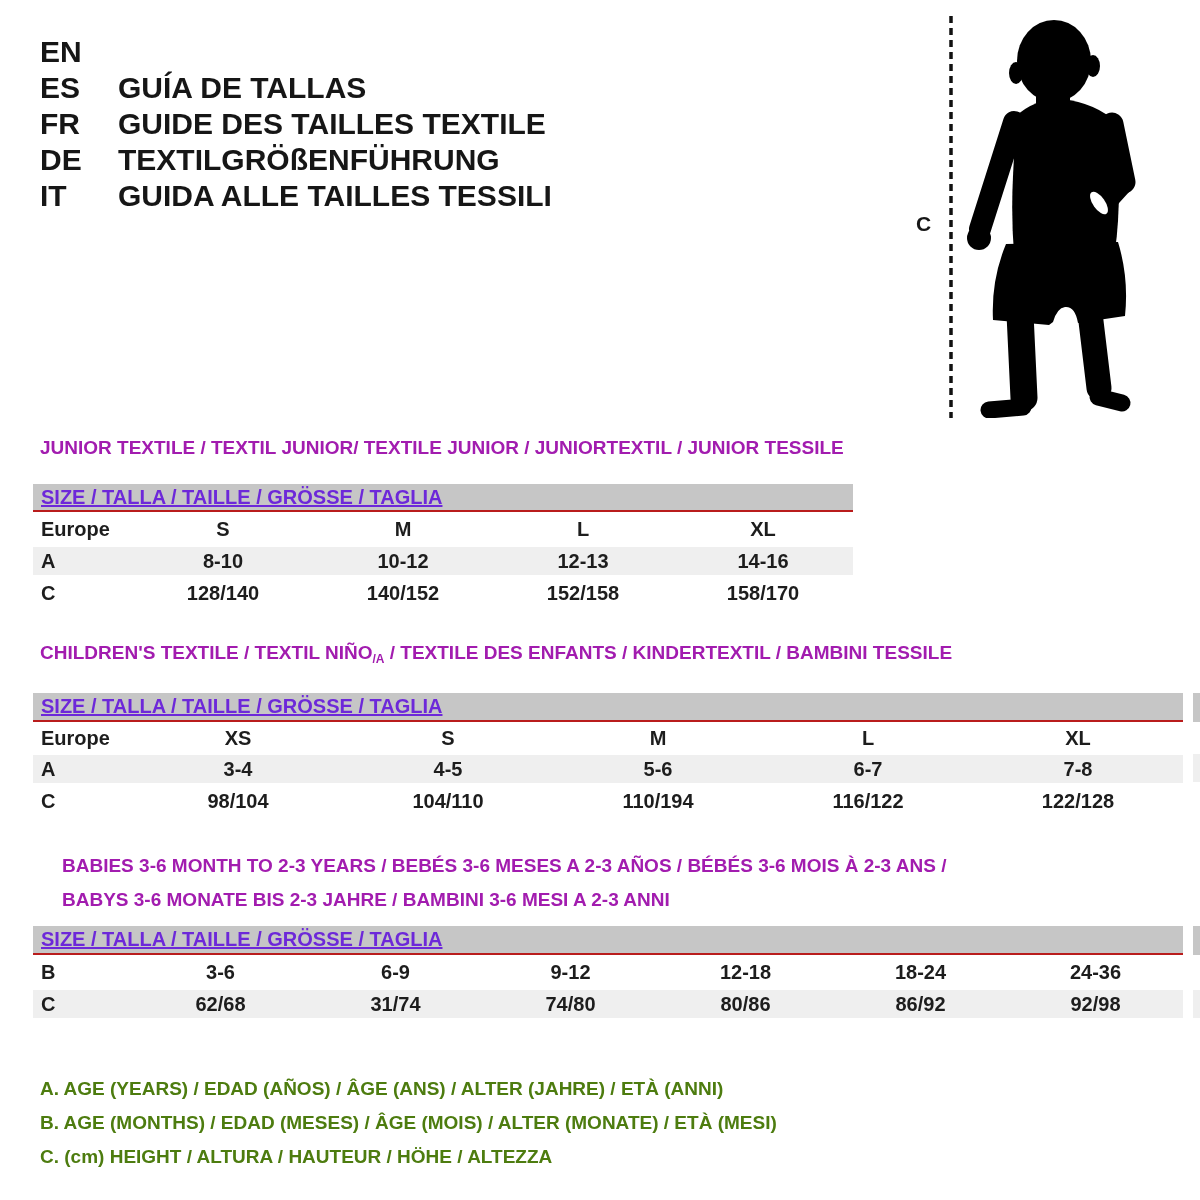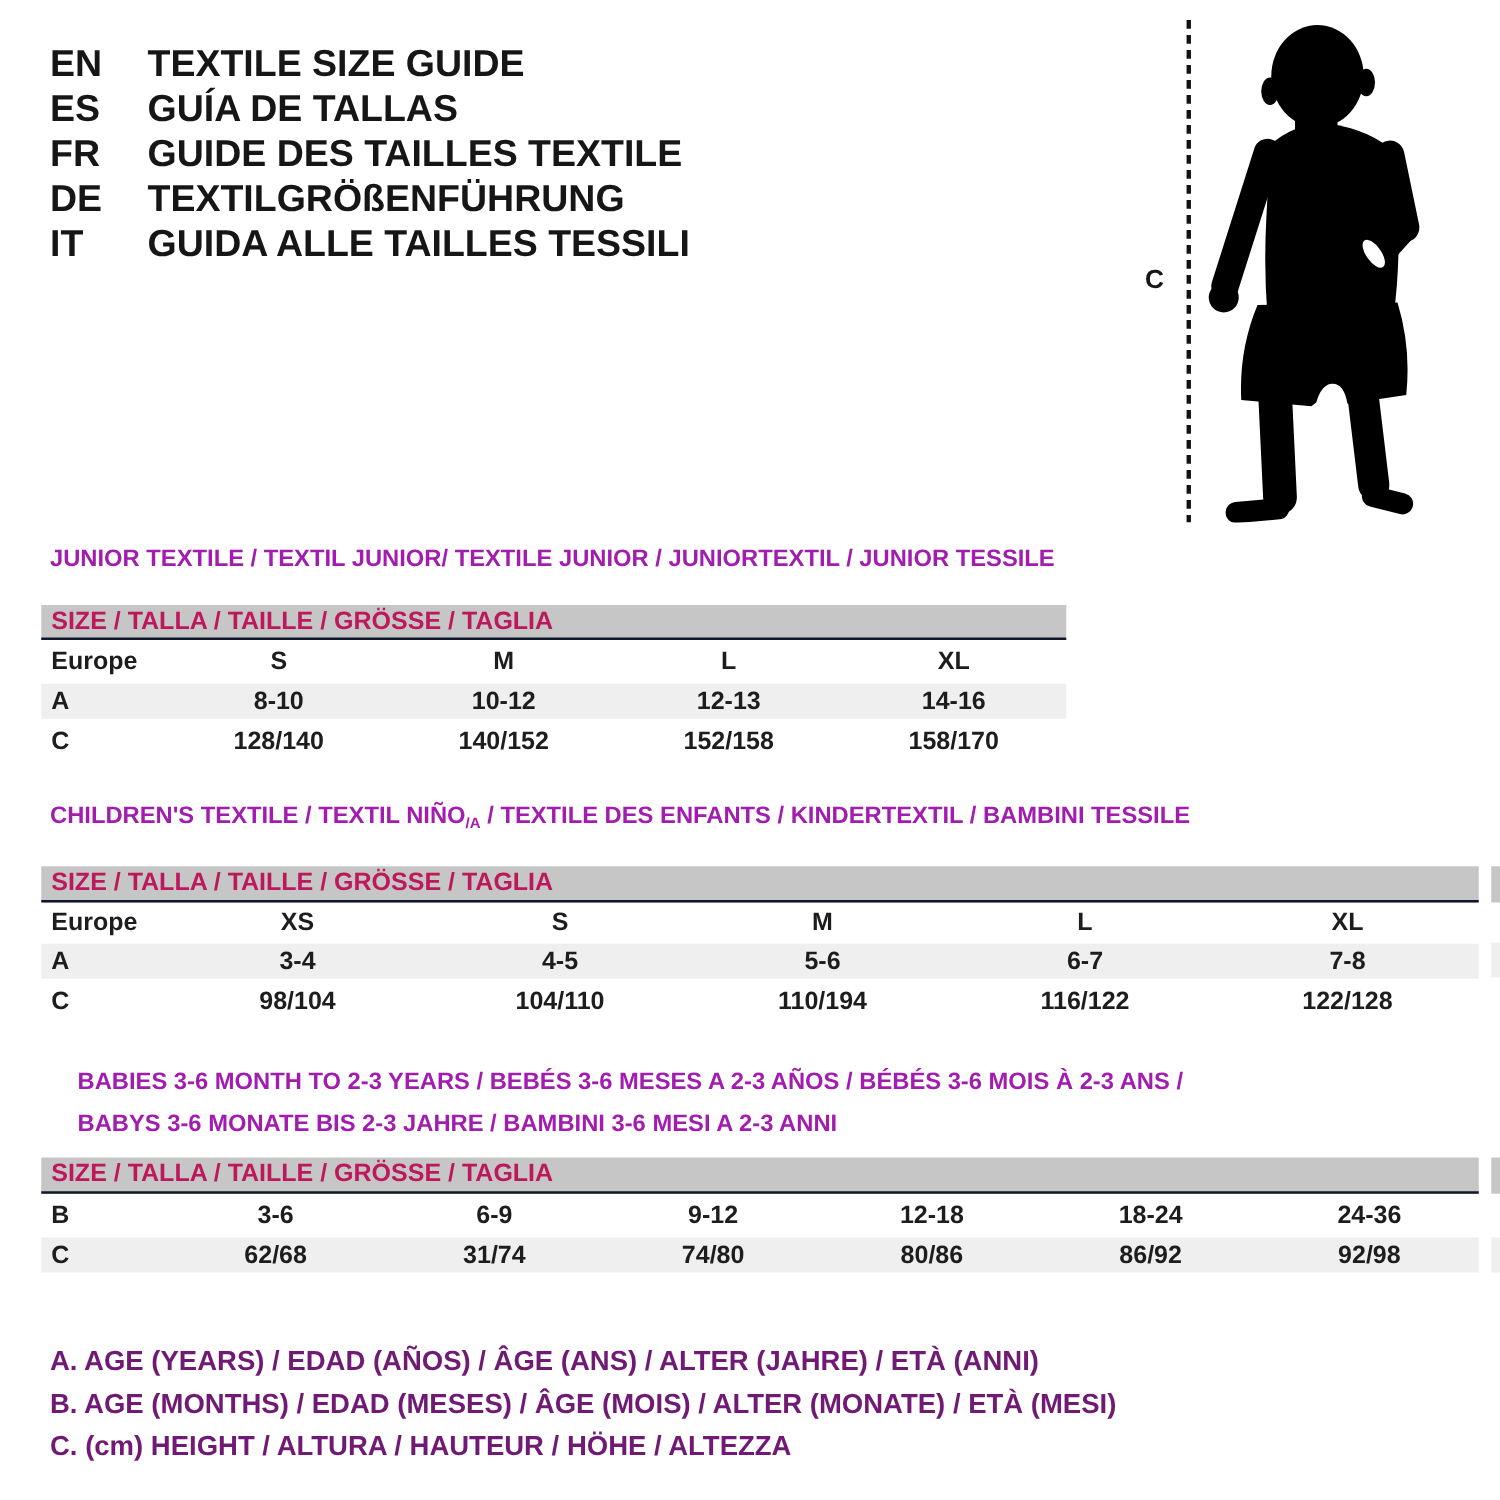--- a/index.html
+++ b/index.html
@@ -18,45 +18,44 @@
   .dim-line { position:absolute; left:948px; top:16px; }
   .dim-label { position:absolute; left:916px; top:212px; font-size:21px; font-weight:bold; color:#161616; }
   .silhouette { position:absolute; left:966px; top:18px; }
   
   .sec-head { position:absolute; left:40px; font-size:19px; font-weight:bold; color:#a21caf; line-height:24px; white-space:nowrap; }
   .sec-head .subsz { font-size:12px; position:relative; top:4px; font-weight:bold; }
   .babies-head { line-height:34px; white-space:normal; }
   
   .stable { position:absolute; left:33px; }
   .bar {
-    background:#c6c6c6; border-bottom:2px solid #0f172a;
-    color:#be185d; font-size:20px; font-weight:bold;
-    display:flex; align-items:center; padding-left:8px;
+    background:#c6c6c6; border-bottom:2px solid #b91c1c;
+    color:#6d28d9; font-size:20px; font-weight:bold;
+    display:flex; align-items:center; padding-left:8px;text-decoration:underline;
   }
   .trow { display:grid; align-items:center; font-size:20px; font-weight:bold; color:#1d1d1d; }
   .cols4 { grid-template-columns:100px repeat(4,1fr); }
   .cols5 { grid-template-columns:100px repeat(5,1fr); }
   .cols6 { grid-template-columns:100px repeat(6,1fr); }
   .trow span { text-align:center; }
   .trow .lbl { text-align:left; padding-left:8px; }
   .shaded { background:#efefef; }
   
-  .footnotes { position:absolute; left:40px; top:1072px; font-size:22px; font-weight:bold; color:#701a75; line-height:34px; }
+  .footnotes { position:absolute; left:40px; top:1072px; font-size:19px; font-weight:bold; color:#4d7c0f; line-height:34px; }
   
   .sliver { position:absolute; left:1193px; width:7px; }
 </style>
 </head>
 <body>
 
 <div class="page">
 
   <div class="langs">
     <div class="lang-row">
       <span class="lang-code">EN</span>
-      <span>TEXTILE SIZE GUIDE</span>
     </div>
     <div class="lang-row">
       <span class="lang-code">ES</span>
       <span>GUÍA DE TALLAS</span>
     </div>
     <div class="lang-row">
       <span class="lang-code">FR</span>
       <span>GUIDE DES TAILLES TEXTILE</span>
     </div>
     <div class="lang-row">

